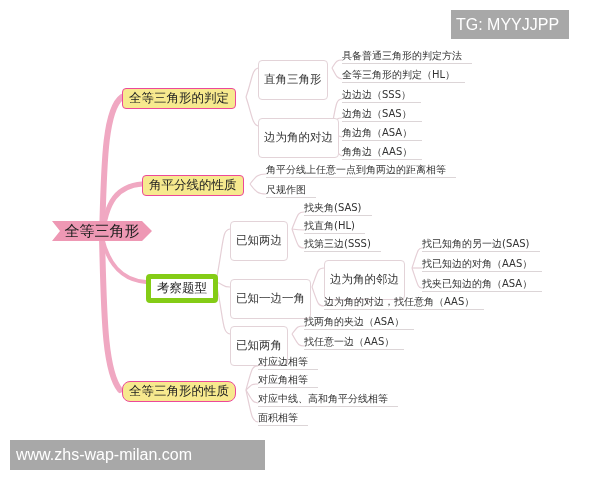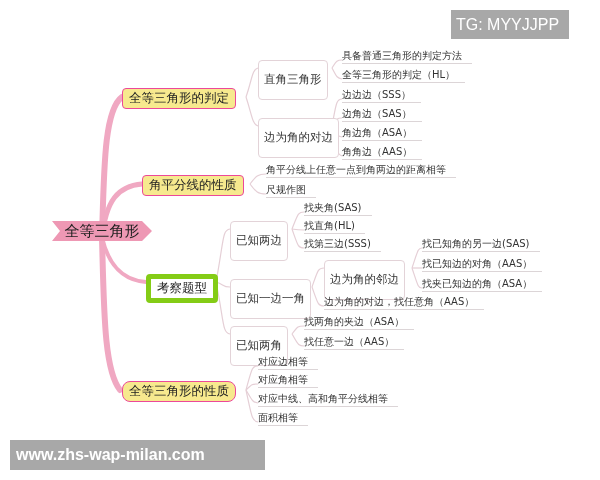--- a/index.html
+++ b/index.html
@@ -27,21 +27,21 @@
   }
   .leaf {
     font-size: 10px; color: #333; padding-bottom: 2px;
     border-bottom: 1px solid #dcd5d7; padding-right: 10px;
   }
   .banner {
     position: absolute; background: #a8a8a8; color: #ffffff;
     font-family: "Liberation Sans", sans-serif; display: flex; align-items: center;
   }
   .banner-top { left: 451px; top: 10px; width: 118px; height: 29px; font-size: 16px; padding-left: 5px; box-sizing: border-box; }
-  .banner-bottom { left: 10px; top: 440px; width: 255px; height: 30px; font-size: 16px; padding-left: 6px; box-sizing: border-box; font-weight: bold; }
+  .banner-bottom { left: 10px; top: 440px; width: 255px; height: 30px; font-size: 16px; padding-left: 6px; box-sizing: border-box; }
 </style>
 </head>
 <body>
 
 <svg class="links" width="600" height="480">
 
   <g fill="none" stroke="#f0a8c2" stroke-linecap="round">
     <path d="M102 238 C 104 170, 104 110, 122 97" stroke-width="6"></path>
     <path d="M102 238 C 106 200, 118 186, 142 184" stroke-width="5"></path>
     <path d="M102 238 C 108 262, 120 280, 146 282" stroke-width="4"></path>

